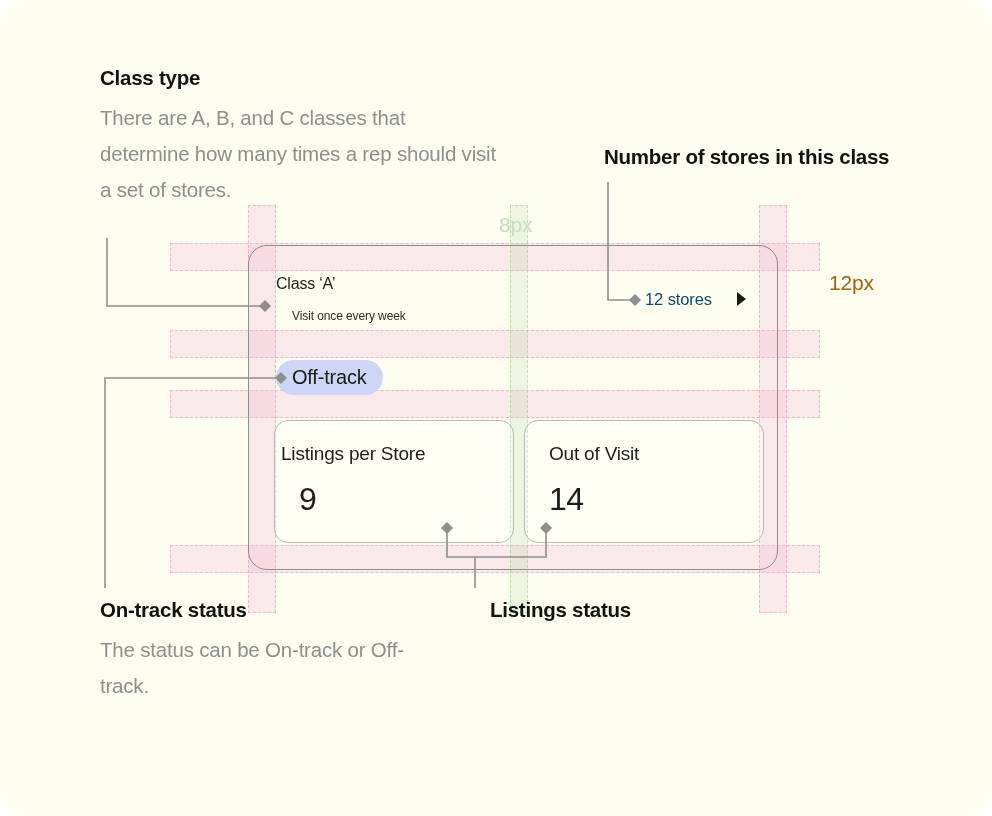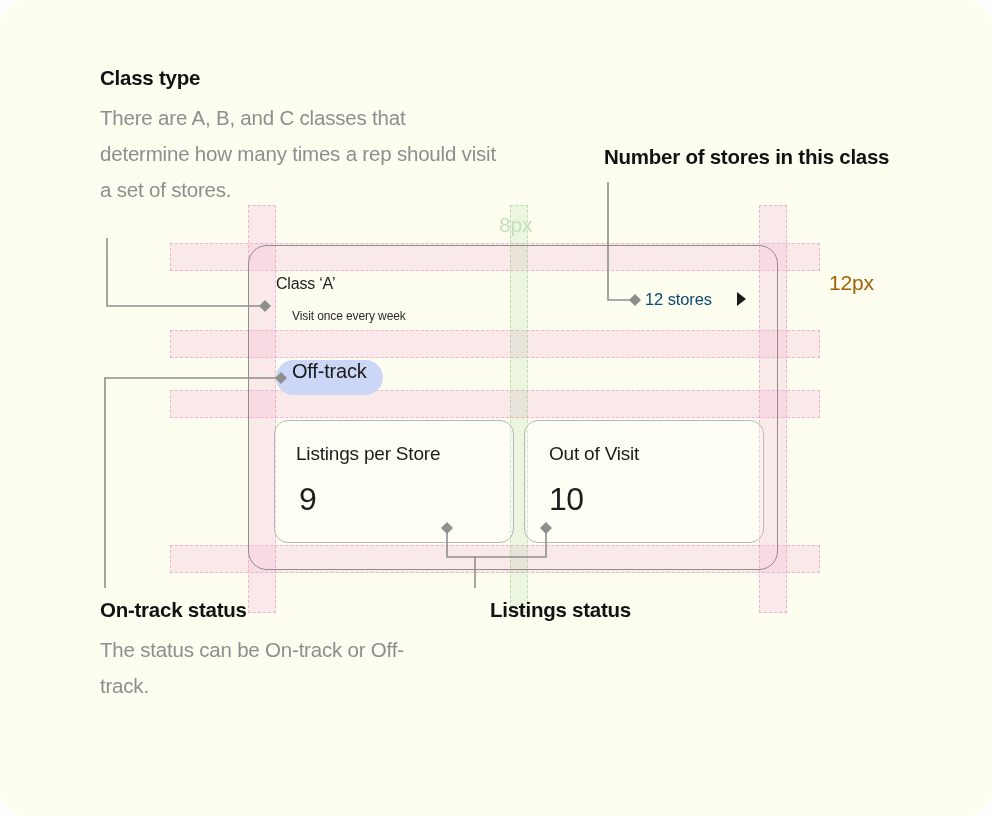--- a/index.html
+++ b/index.html
@@ -117,20 +117,21 @@
     border-top: 7px solid transparent;
     border-bottom: 7px solid transparent;
   }
   .status-badge {
     position: absolute;
     left: 276px;
     top: 360px;
     height: 35px;
     padding: 0 16px;
     display: flex;
+    align-items: center;
     border-radius: 18px;
     background: #ccd6f6;
     font-size: 20px;
     color: #1a1a1a;
     letter-spacing: -0.2px;
     box-sizing: border-box;
   }
   .metric-box {
     position: absolute;
     top: 420px;
@@ -143,21 +144,21 @@
   #metric-box-1 { left: 274px; width: 240px; }
   #metric-box-2 { left: 524px; width: 240px; }
   .metric-label {
     position: absolute;
     top: 443px;
     font-size: 19px;
     color: #1d1d1d;
     letter-spacing: -0.2px;
     white-space: nowrap;
   }
-  #metric-label-1 { left: 296px; }
+  #metric-label-1 { left: 281px; }
   #metric-label-2 { left: 549px; }
   .metric-value {
     position: absolute;
     top: 481px;
     font-size: 32px;
     color: #1d1d1d;
     letter-spacing: -0.5px;
     white-space: nowrap;
   }
   #metric-value-1 { left: 299px; }
@@ -200,21 +201,21 @@
   <div class="status-badge">
     <span>Off-track</span>
   </div>
 
   <div class="metric-box" id="metric-box-1"></div>
   <div class="metric-label" id="metric-label-1">Listings per Store</div>
   <div class="metric-value" id="metric-value-1">9</div>
 
   <div class="metric-box" id="metric-box-2"></div>
   <div class="metric-label" id="metric-label-2">Out of Visit</div>
-  <div class="metric-value" id="metric-value-2">10</div>
+  <div class="metric-value" id="metric-value-2">14</div>
 
   <svg id="connectors" viewBox="0 0 992 816" xmlns="http://www.w3.org/2000/svg">
     <g fill="none" stroke="#8e8e8e" stroke-width="1.6">
 
       <path d="M107 238 L107 306 L262 306"></path>
 
       <path d="M105 588 L105 378 L277 378"></path>
 
       <path d="M608 182 L608 300 L632 300"></path>
 

